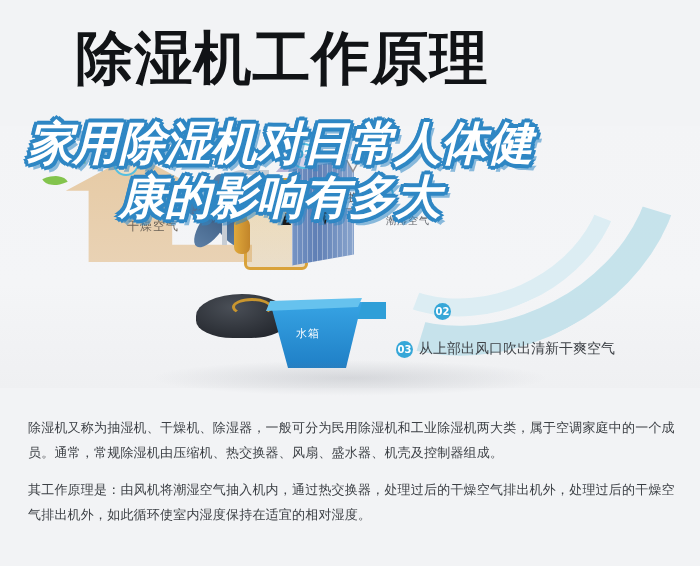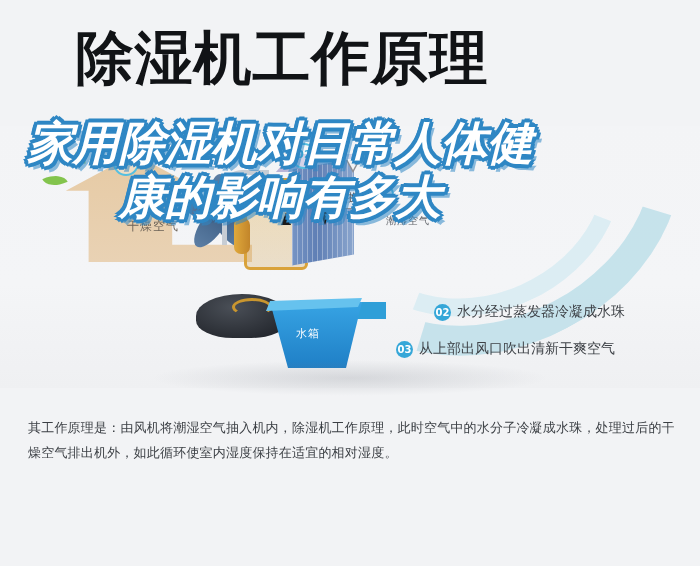--- a/index.html
+++ b/index.html
@@ -274,32 +274,32 @@
     <div class="intake-arrow"></div>
 
     <div class="base"></div>
     <div class="base-ring"></div>
     <div class="tank"></div>
     <div class="tank-lip"></div>
     <div class="tank-label">水箱</div>
 
     <div class="step step-02">
       <span class="num">02</span>
-      <span>水分经过蒸发器冷凝成水珠</span>
     </div>
     <div class="step step-03">
       <span class="num">03</span>
       <span>从上部出风口吹出清新干爽空气</span>
     </div>
   </div>
 
   <div class="soft-shadow"></div>
 
   <div class="overlay">
     <div class="ln">家用除湿机对日常人体健</div>
     <div class="ln">康的影响有多大</div>
   </div>
 
   <div class="body-text">
-    <p>其工作原理是：由风机将潮湿空气抽入机内，除湿机工作原理，此时空气中的水分子冷凝成水珠，处理过后的干燥空气排出机外，如此循环使室内湿度保持在适宜的相对湿度。</p>
+    <p>除湿机又称为抽湿机、干燥机、除湿器，一般可分为民用除湿机和工业除湿机两大类，属于空调家庭中的一个成员。通常，常规除湿机由压缩机、热交换器、风扇、盛水器、机壳及控制器组成。</p>
+    <p>其工作原理是：由风机将潮湿空气抽入机内，通过热交换器，处理过后的干燥空气排出机外，处理过后的干燥空气排出机外，如此循环使室内湿度保持在适宜的相对湿度。</p>
   </div>
 
 </div>
 
 </body></html>

